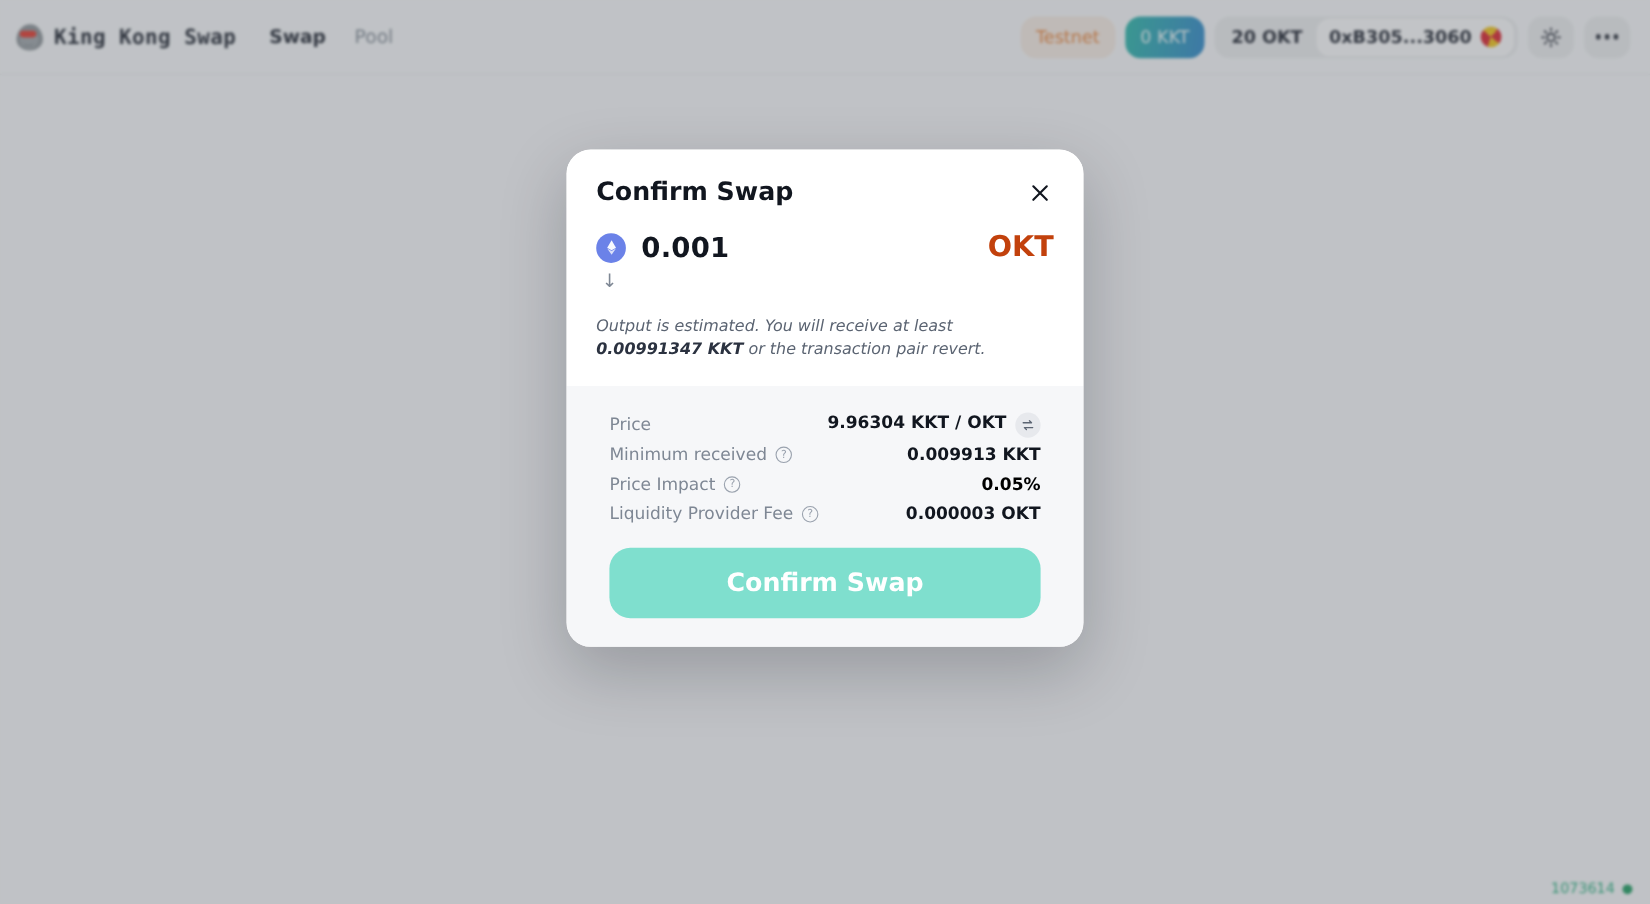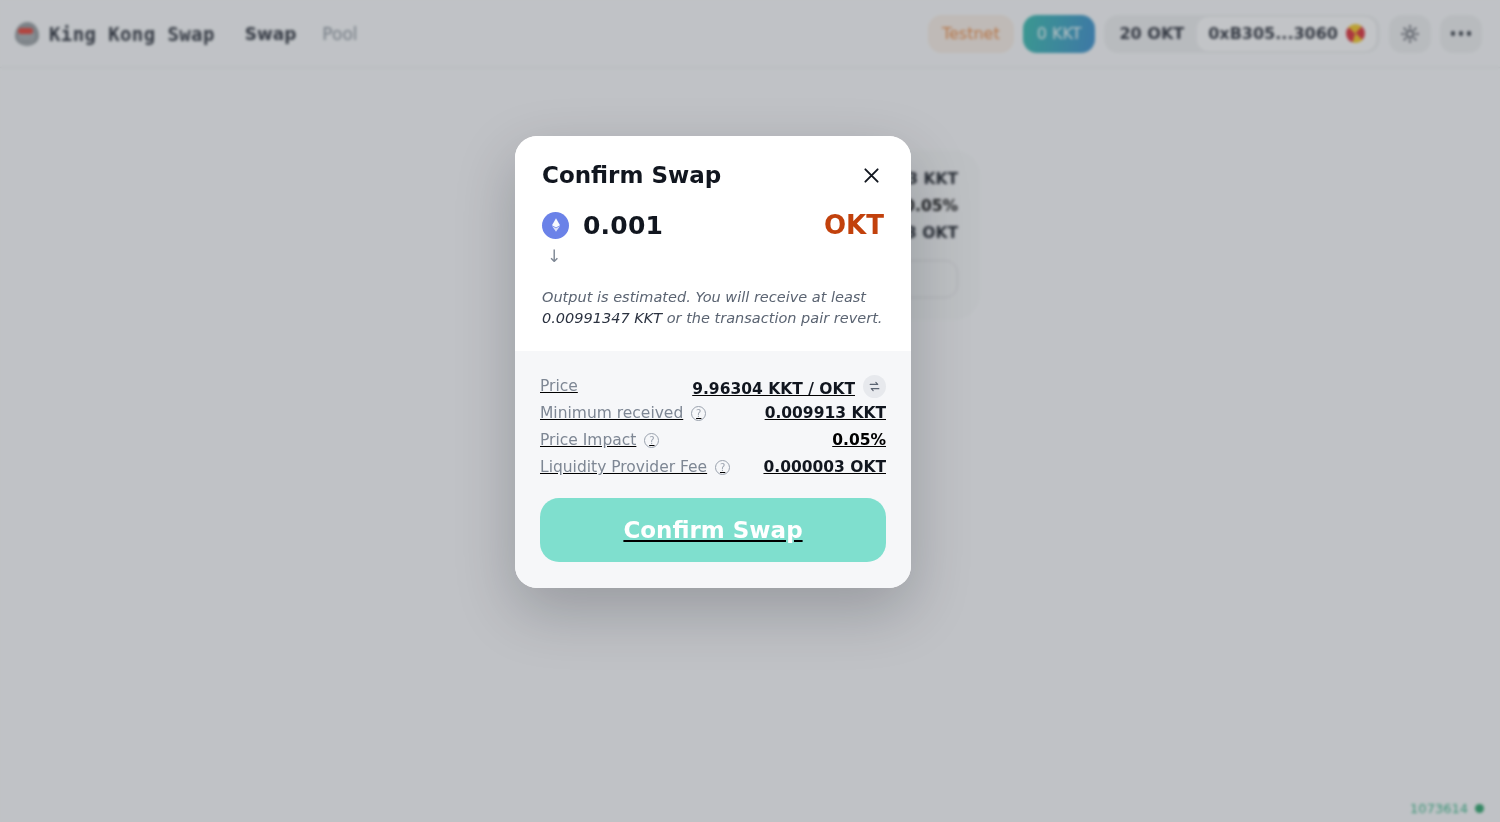--- a/index.html
+++ b/index.html
@@ -235,21 +235,21 @@
     text-align: center;
     color: #9aa2ae;
     font-family: "DejaVu Sans", sans-serif;
   }
 
   .detail-value {
     font-size: 15.5px;
     color: #11161f;
     font-weight: 700;
     display: flex;
-    align-items: flex-end;
+    align-items: flex-start;
     gap: 8px;
     font-family: "DejaVu Sans", sans-serif;
   }
   .detail-value.positive { color: #000000; }
 
   .analytics-btn {
     margin: 14px 22px 0;
     height: 38px;
     border: 1px solid rgba(0,0,0,0.10);
     border-radius: 13px;
@@ -288,21 +288,21 @@
     background: rgba(90,95,100,0.35);
     backdrop-filter: blur(1.5px);
     z-index: 10;
   }
 
   
   .modal {
     position: absolute;
     left: 515px;
     top: 136px;
-    width: 396px;
+    width: 470px;
     border-radius: 22px;
     overflow: hidden;
     background: #ffffff;
     box-shadow: 0 22px 60px rgba(10,14,22,0.22);
     z-index: 20;
   }
 
   .modal-top {
     background: #ffffff;
     padding: 26px 27px 22px;
@@ -400,26 +400,25 @@
   }
 
   .estimate-note {
     margin-top: 16px;
     font-size: 14.5px;
     font-style: italic;
     color: #5b6472;
     line-height: 1.45;
     font-family: "DejaVu Sans", sans-serif;
   }
-  .estimate-note b { color: #2b3240; font-weight: 400; }
+  .estimate-note b { color: #2b3240; font-weight: 700; }
 
   .modal-bottom {
     background: #f6f7f9;
-    padding: 22px 25px 26px;
-    text-decoration: underline;
+    padding: 22px 39px 26px;
   }
 
   .modal-bottom .detail-row { height: 26px; }
 
   .swap-icon-circle {
     width: 23px; height: 23px;
     border-radius: 50%;
     background: #e7e9ed;
     display: flex;
     align-items: center;

